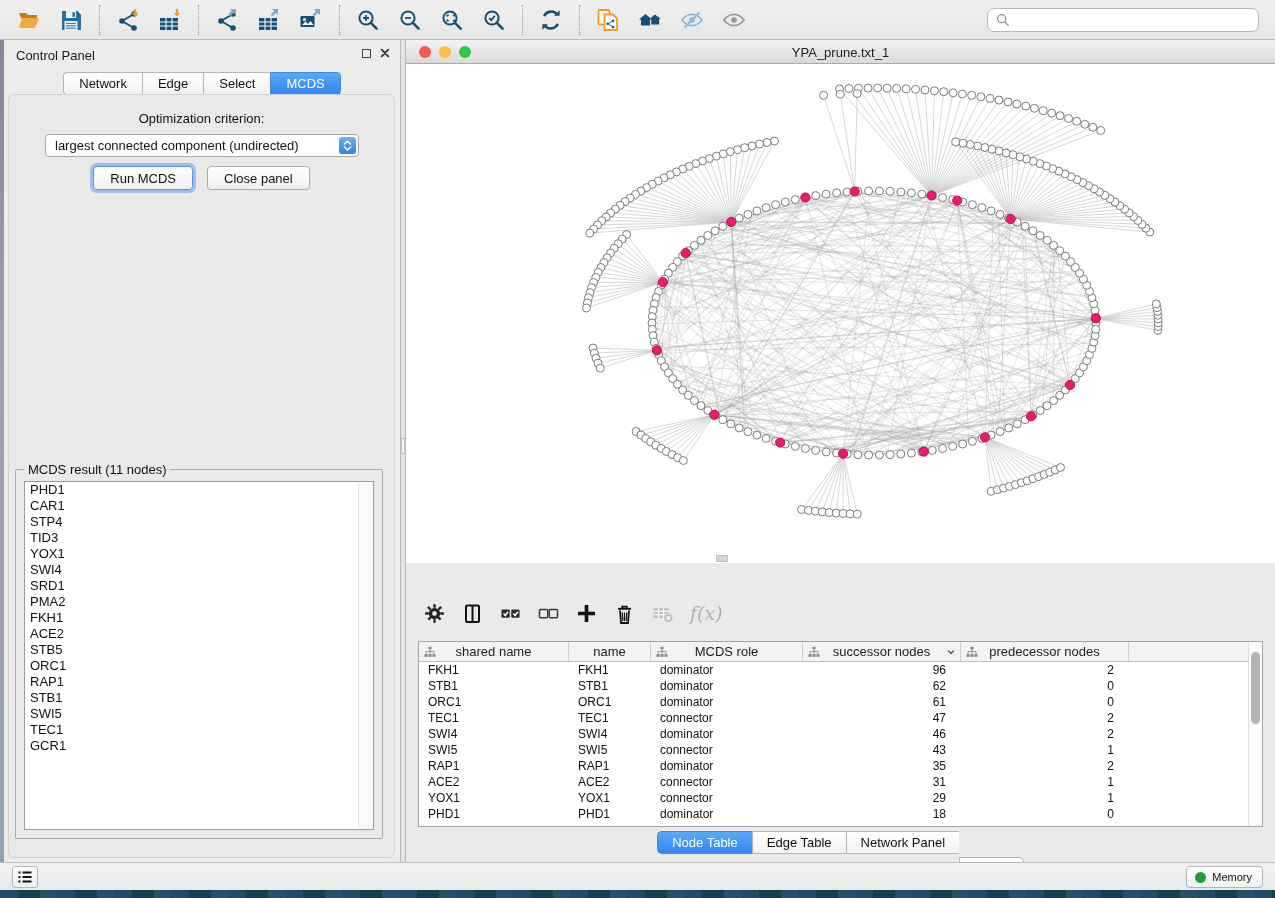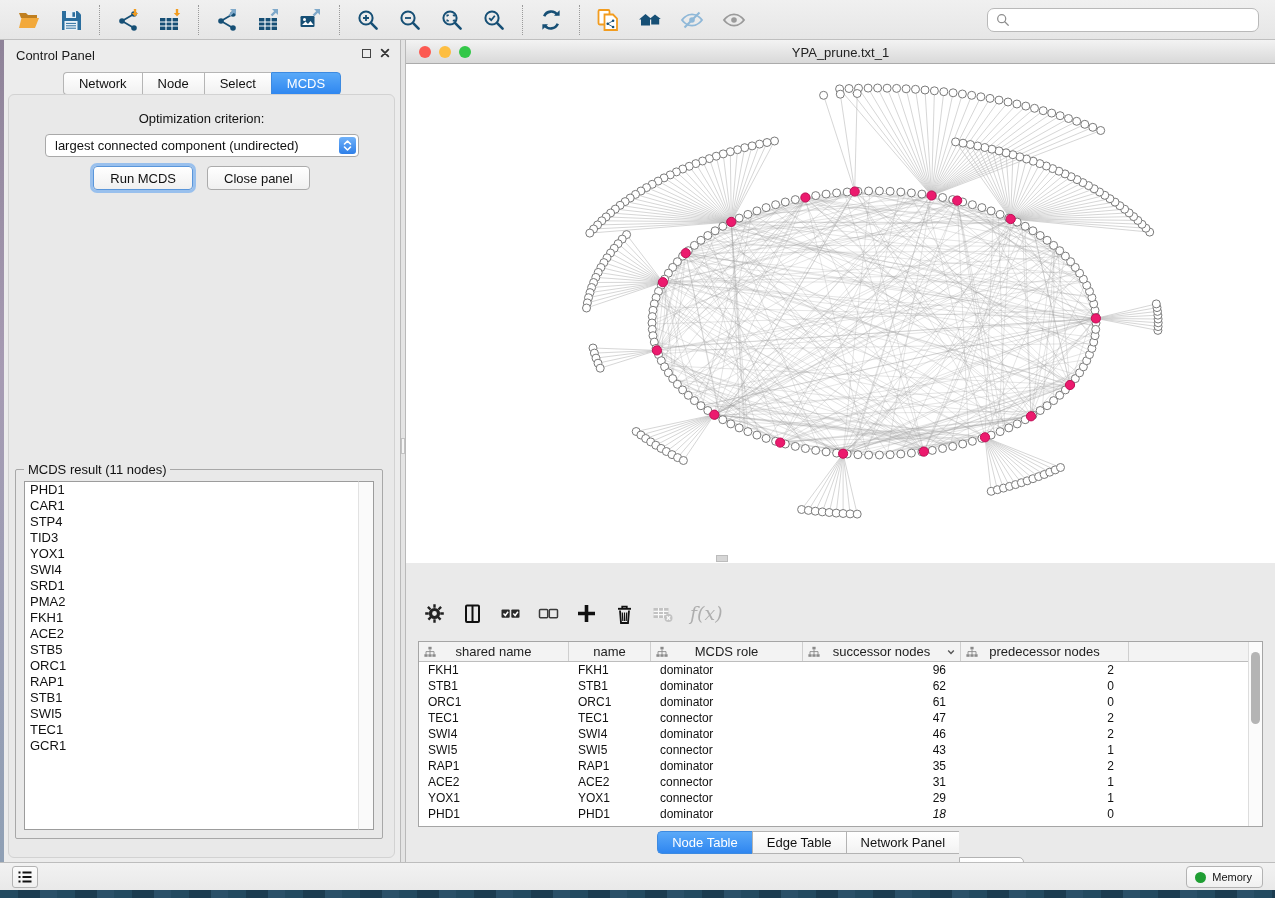--- a/index.html
+++ b/index.html
@@ -283,21 +283,21 @@
         <span class="close-ic">
           <svg viewBox="0 0 12 12">
               <path d="M2 2l8 8M10 2l-8 8" stroke="#333" stroke-width="2.2" stroke-linecap="round"></path>
             </svg>
         </span>
       </span>
     </div>
 
     <div class="cp-tabs">
       <div class="cp-tab">Network</div>
-      <div class="cp-tab">Node</div>
+      <div class="cp-tab">Edge</div>
       <div class="cp-tab">Select</div>
       <div class="cp-tab sel">MCDS</div>
     </div>
 
     <div class="cp-content">
       <div class="opt-label">Optimization criterion:</div>
 
       <div class="criterion-select">
         <span>largest connected component (undirected)</span>
         <span class="spin">
@@ -1348,21 +1348,21 @@
               <div class="td" style="width: 150px;">YOX1</div>
               <div class="td" style="width: 82px;">YOX1</div>
               <div class="td" style="width: 152px;">connector</div>
               <div class="td num" style="width: 158px;">29</div>
               <div class="td num" style="width: 168px;">1</div>
             </div>
             <div class="tr">
               <div class="td" style="width: 150px;">PHD1</div>
               <div class="td" style="width: 82px;">PHD1</div>
               <div class="td" style="width: 152px;">dominator</div>
-              <div class="td num" style="width: 158px; font-style: italic;">18</div>
+              <div class="td num" style="width: 158px;">18</div>
               <div class="td num" style="width: 168px;">0</div>
             </div>
           </div>
         <div class="tscroll">
           <div class="tthumb"></div>
         </div>
       </div>
 
       <div class="tp-tabs">
         <div class="tp-tab sel">Node Table</div>

